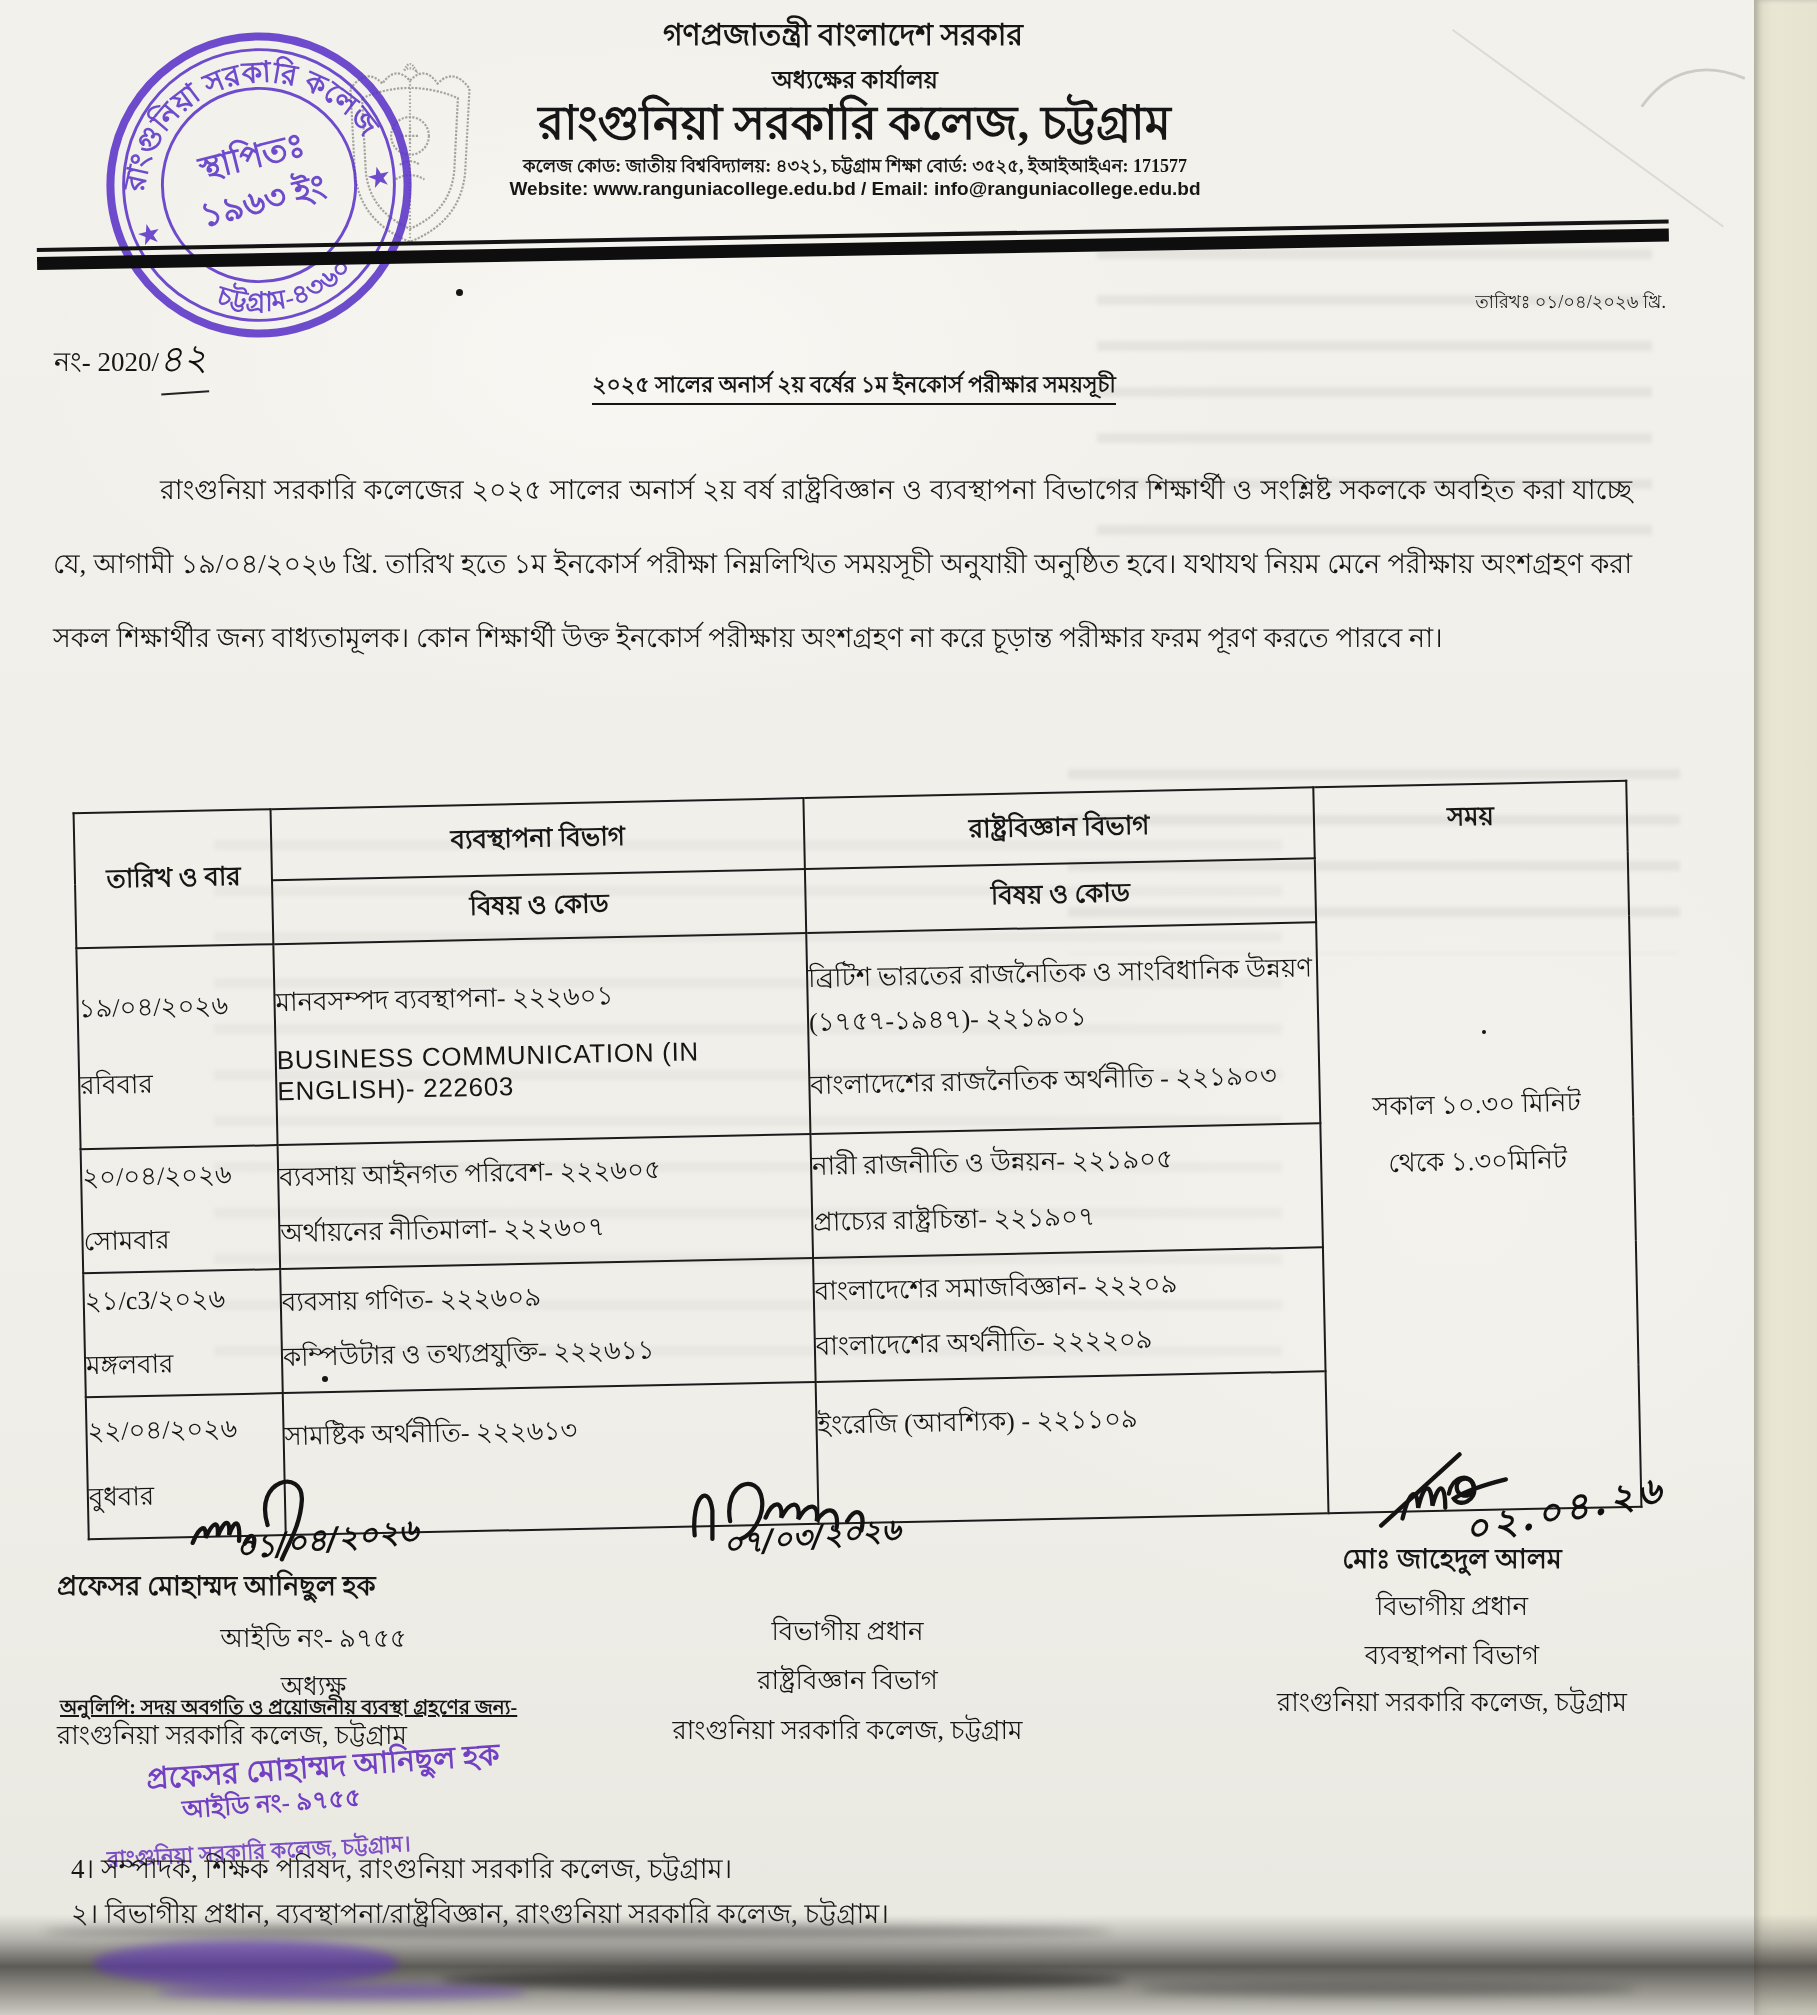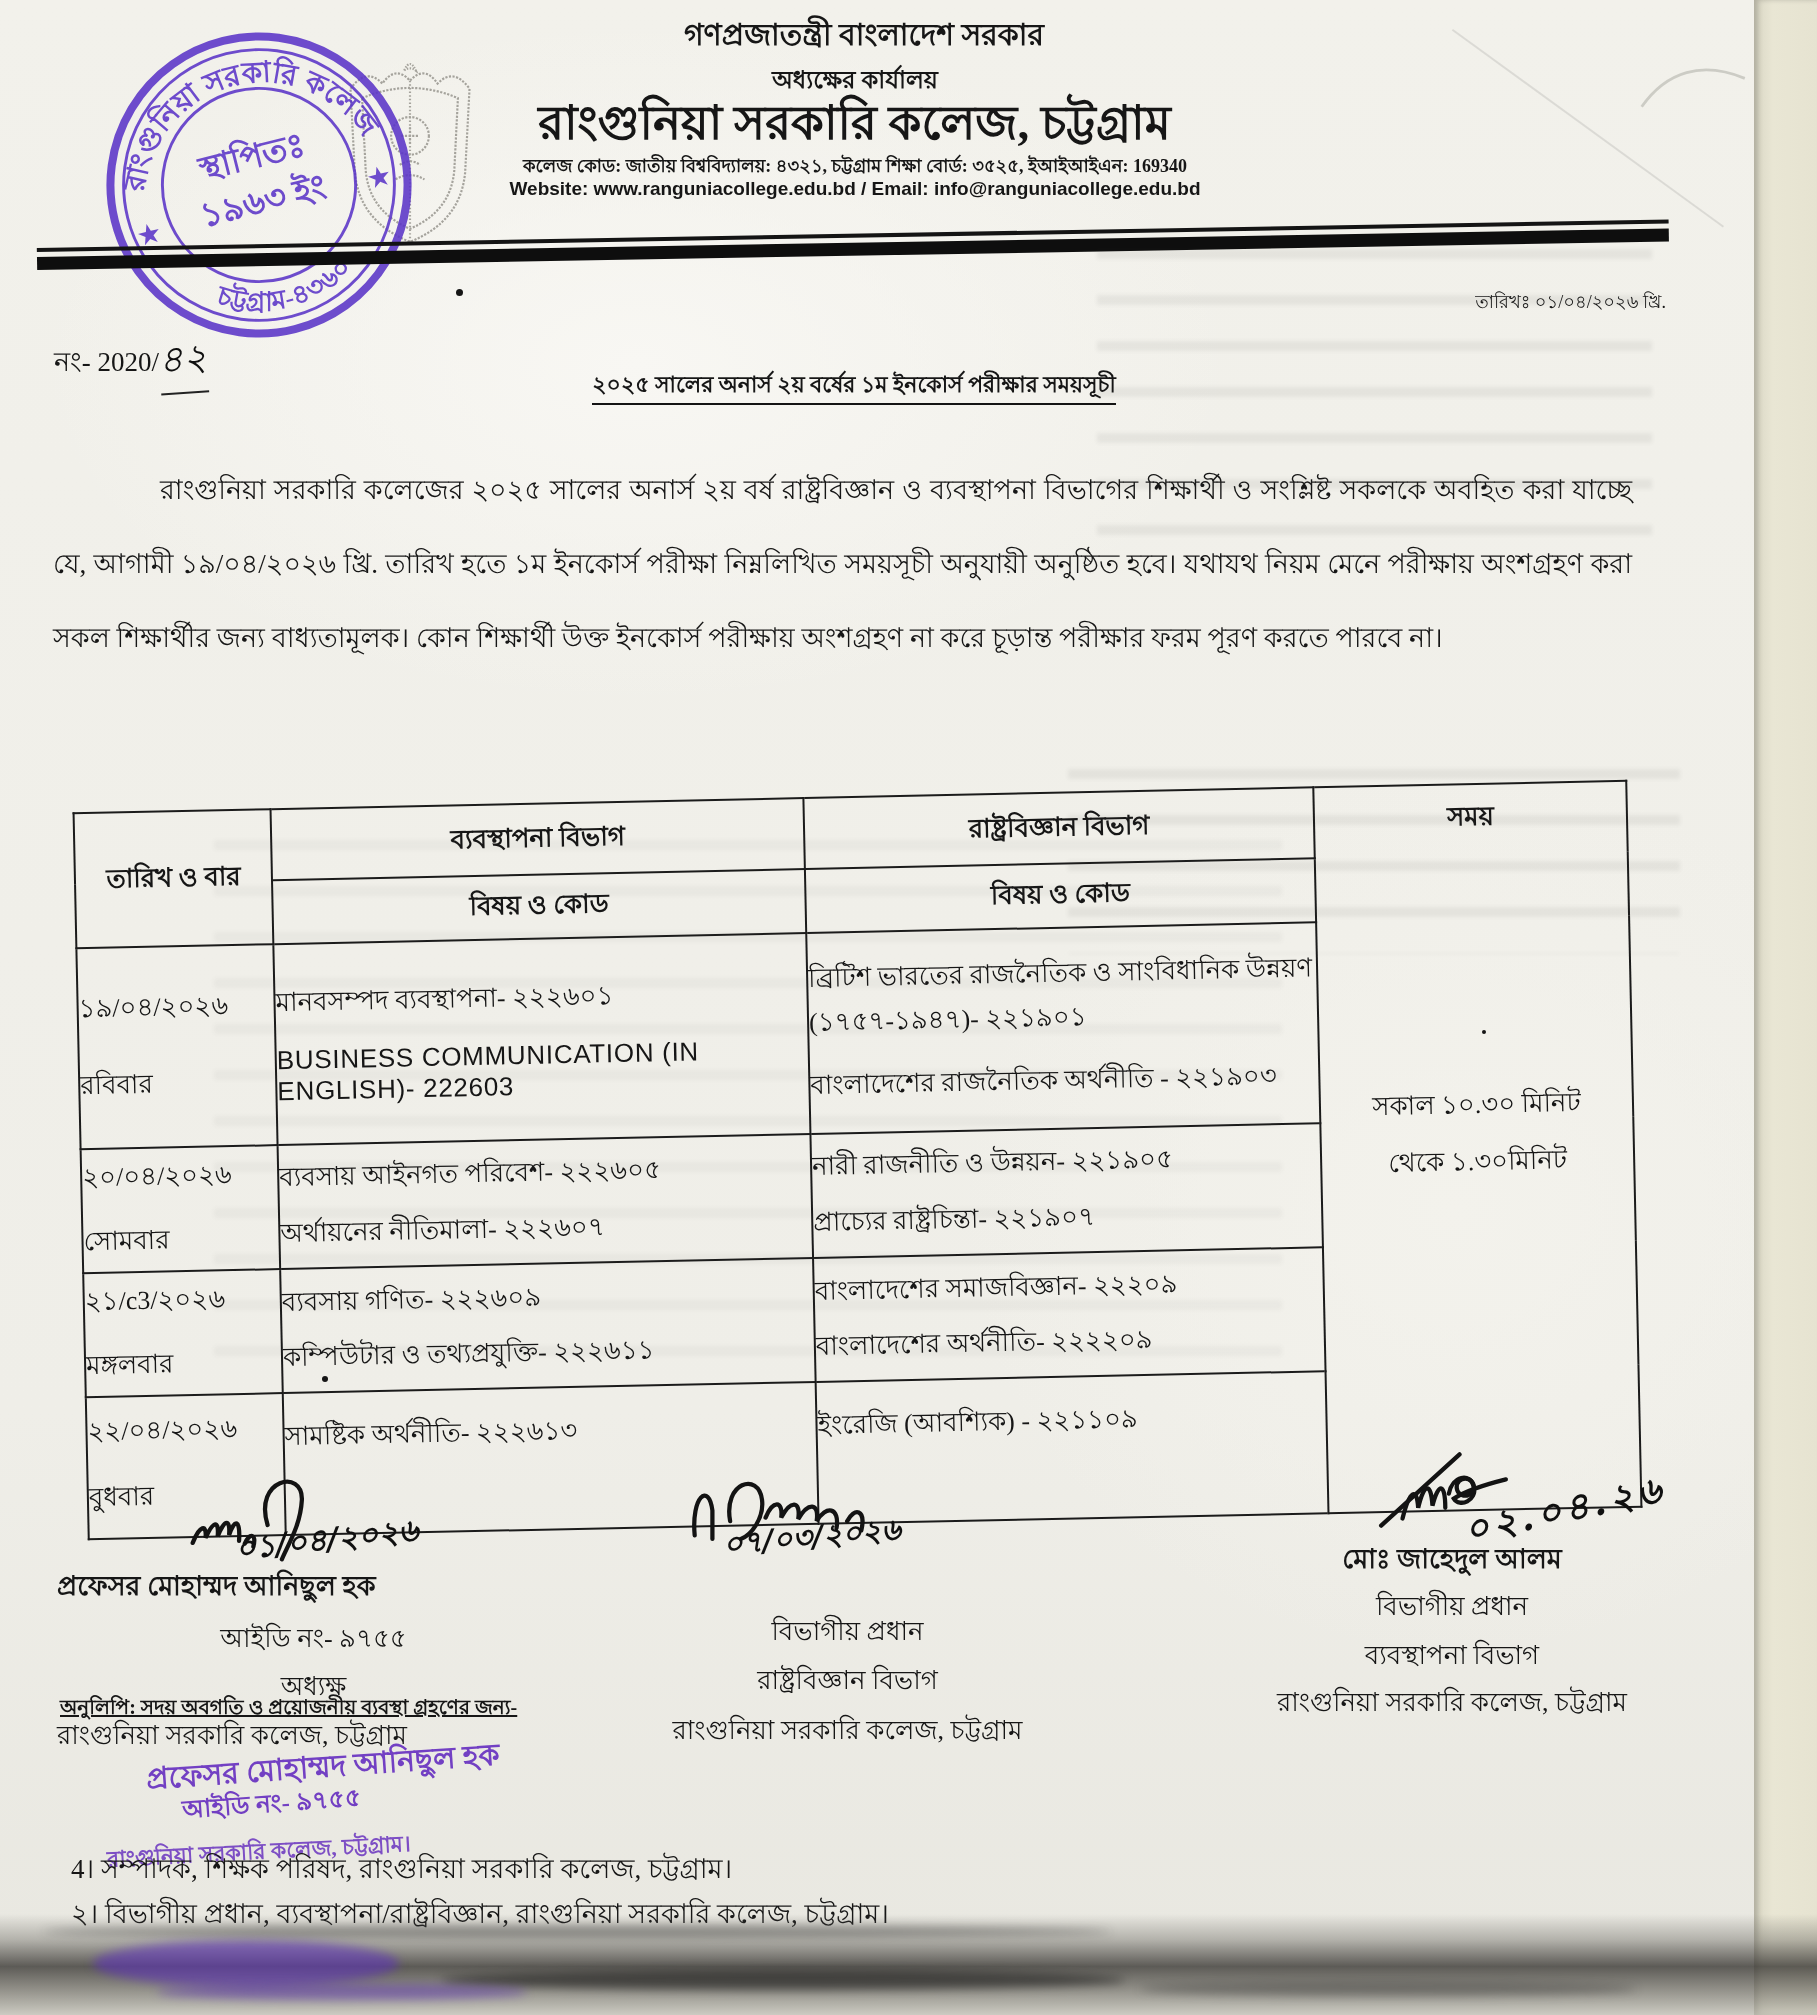--- a/index.html
+++ b/index.html
@@ -78,24 +78,24 @@
       <text font-size="36" font-weight="bold" fill="#5b35c8" stroke="none" font-family="Liberation Serif, serif">
         <textPath href="#sealArcBot" startOffset="50%" text-anchor="middle">চট্টগ্রাম-৪৩৬০</textPath>
       </text>
       <text x="220" y="196" font-size="46" font-weight="bold" fill="#5b35c8" stroke="none" text-anchor="middle" font-family="Liberation Serif, serif">স্থাপিতঃ</text>
       <text x="220" y="258" font-size="46" font-weight="bold" fill="#5b35c8" stroke="none" text-anchor="middle" font-family="Liberation Serif, serif">১৯৬৩ ইং</text>
       <text x="58" y="262" font-size="38" fill="#5b35c8" stroke="none" text-anchor="middle">★</text>
       <text x="382" y="262" font-size="38" fill="#5b35c8" stroke="none" text-anchor="middle">★</text>
     </g>
   </svg>
 
-  <div class="abs bn b center" style="left:223px;top:11.4px;width:1282px;font-size:30px;">গণপ্রজাতন্ত্রী বাংলাদেশ সরকার</div>
+  <div class="abs bn b center" style="left:202px;top:11.4px;width:1282px;font-size:30px;">গণপ্রজাতন্ত্রী বাংলাদেশ সরকার</div>
   <div class="abs bn center" style="left:214px;top:61px;width:1282px;font-size:24px;font-weight:bold;">অধ্যক্ষের কার্যালয়</div>
   <div class="abs bn b center" style="left:178px;top:87px;width:1353px;font-size:47px;">রাংগুনিয়া সরকারি কলেজ, চট্টগ্রাম</div>
-  <div class="abs bn b center" style="left:214px;top:152px;width:1282px;font-size:18px;">কলেজ কোড: জাতীয় বিশ্ববিদ্যালয়: ৪৩২১, চট্টগ্রাম শিক্ষা বোর্ড: ৩৫২৫, ইআইআইএন: 169340</div>
+  <div class="abs bn b center" style="left:214px;top:152px;width:1282px;font-size:18px;">কলেজ কোড: জাতীয় বিশ্ববিদ্যালয়: ৪৩২১, চট্টগ্রাম শিক্ষা বোর্ড: ৩৫২৫, ইআইআইএন: 171577</div>
   <div class="abs sans b center" style="left:214px;top:178px;width:1282px;font-size:19px;">Website: www.ranguniacollege.edu.bd / Email: info@ranguniacollege.edu.bd</div>
 
   <div class="abs rule">
     <div class="thin"></div>
       <div class="thick"></div>
   </div>
 
   <div class="abs bn" style="left:54px;top:329px;font-size:27px;">
     <span>নং- 2020/</span><span class="hand" style="display:inline-block;font-size:37px;transform:rotate(-4deg);border-bottom:2.1px solid #222;">৪২</span>
   </div>

